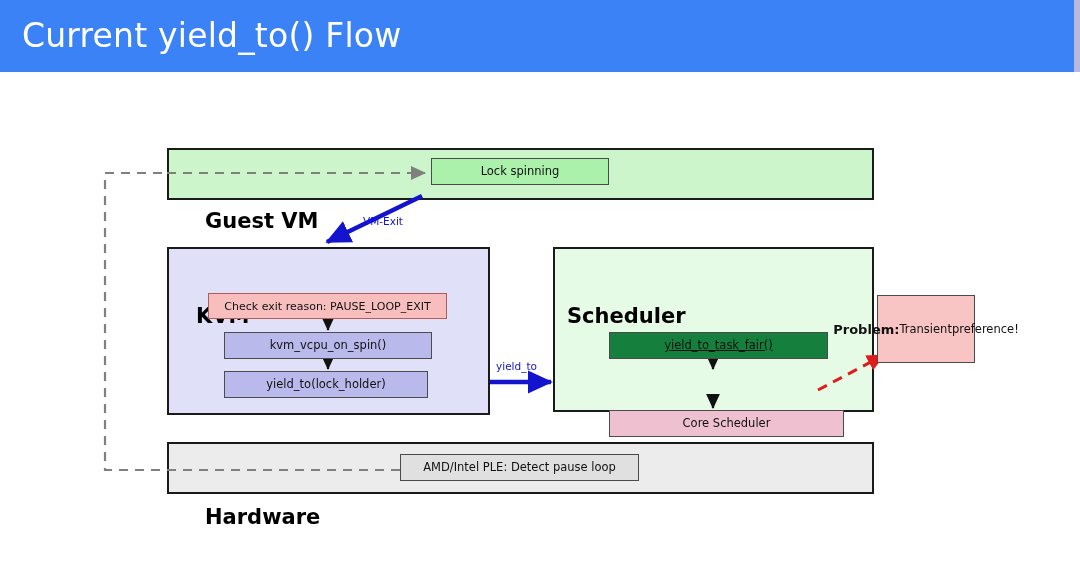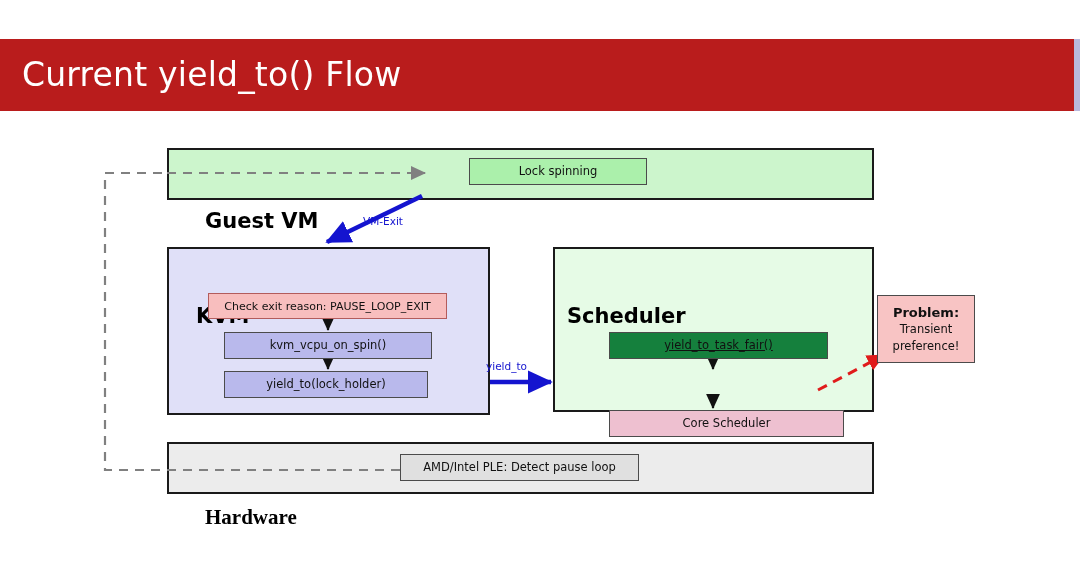--- a/index.html
+++ b/index.html
@@ -15,22 +15,21 @@
     font-family: "DejaVu Sans", sans-serif;
     color: #000;
   }
 
   
   #title-banner {
     position: absolute;
     left: 0; top: 0;
     width: 1080px;
     height: 72px;
-    background: #b91c1c;
-    margin-top: 39px;
+    background: #3b82f6;
   }
   #title-banner-edge {
     position: absolute;
     right: 0; top: 0;
     width: 6px;
     height: 72px;
     background: #b9b9dd;
   }
   #page-title {
     position: absolute;
@@ -90,26 +89,26 @@
 
   
   #lane-guest   { left: 167px; top: 76px;  width: 707px; height: 52px;  background: #ccf5cc; }
   #lane-kvm     { left: 167px; top: 175px; width: 323px; height: 168px; background: #e0e0f8; }
   #lane-sched   { left: 553px; top: 175px; width: 321px; height: 165px; background: #e6fbe6; }
   #lane-hw      { left: 167px; top: 370px; width: 707px; height: 52px;  background: #ececec; }
 
   #label-guest  { left: 205px; top: 89px;  font-size: 21px; }
   #label-kvm    { left: 196px; top: 184px; font-size: 21px; }
   #label-sched  { left: 567px; top: 184px; font-size: 21px; }
-  #label-hw     { left: 205px; top: 385px; font-size: 21px; font-family: Liberation Serif, serif; }
+  #label-hw     { left: 205px; top: 385px; font-size: 21px; }
 
   
   #node-lock-spinning {
     left: 431px; top: 86px; width: 178px; height: 27px;
-    background: #abf0ab; border: 1.5px solid #4b4b4b; margin-left: 38px;
+    background: #abf0ab; border: 1.5px solid #4b4b4b;
   }
   #node-check-exit {
     left: 208px; top: 221px; width: 239px; height: 26px;
     background: #f8bebe; border: 1.5px solid #b35c5c; font-size: 11px;
   }
   #node-kvm-vcpu-on-spin {
     left: 224px; top: 260px; width: 208px; height: 27px;
     background: #b9b9ec; border: 1.5px solid #4b4b4b;
   }
   #node-yield-to-lock-holder {
@@ -128,37 +127,37 @@
     left: 609px; top: 338px; width: 235px; height: 27px;
     background: #eec0d0; border: 1.5px solid #4b4b4b;
   }
   #node-ple {
     left: 400px; top: 382px; width: 239px; height: 27px;
     background: #e0e0e0; border: 1.5px solid #4b4b4b; text-align: center;
   }
   #node-problem {
     left: 877px; top: 223px; width: 98px; height: 68px;
     background: #f8c4c4; border: 1.5px solid #4b4b4b;
-    flex-direction: column; justify-content: center; white-space: normal;
+    flex-direction: row; justify-content: center; white-space: normal;
   }
   #node-problem .problem-head {
     font-weight: bold; font-size: 13px; line-height: 17px;
   }
   #node-problem .problem-line {
     font-size: 11.5px; line-height: 17px;
   }
 
   .edge-label {
     position: absolute;
     font-size: 10.5px;
     font-family: "DejaVu Sans", sans-serif;
     white-space: nowrap;
   }
   #label-vm-exit   { left: 363px; top: 143px; color: #1414cf; }
-  #label-yield-to  { left: 486px; top: 288px; color: #1414cf; text-align: center; }
+  #label-yield-to  { left: 496px; top: 288px; color: #1414cf; text-align: center; }
 </style>
 </head>
 <body>
 
 <div id="title-banner">
   <div id="title-banner-edge"></div>
   <div id="page-title">Current yield_to() Flow</div>
 </div>
 
 <div id="diagram">

